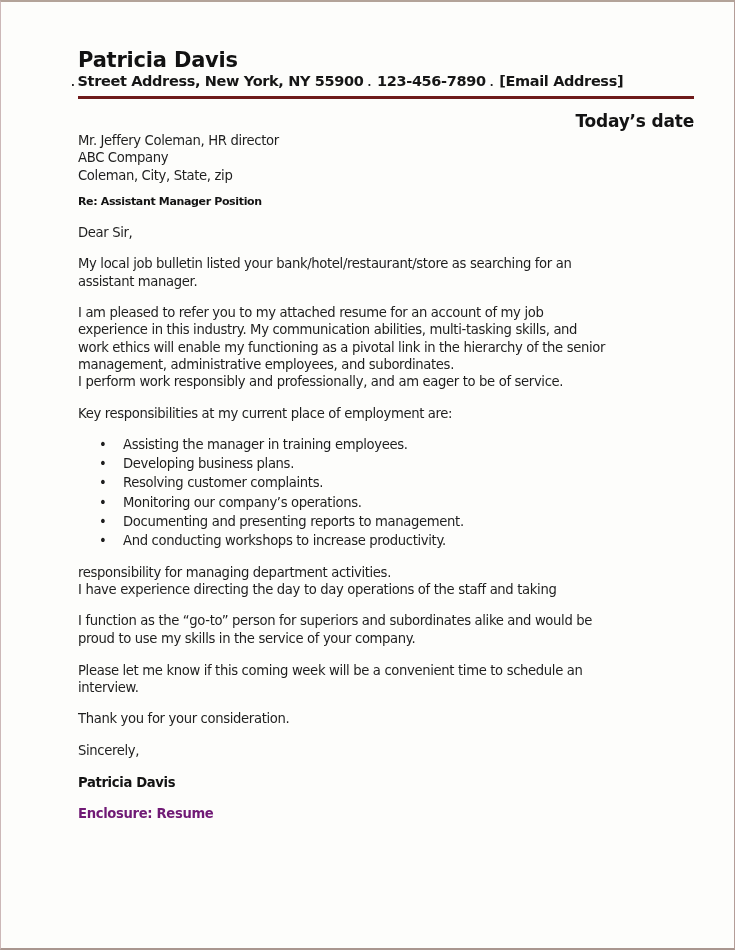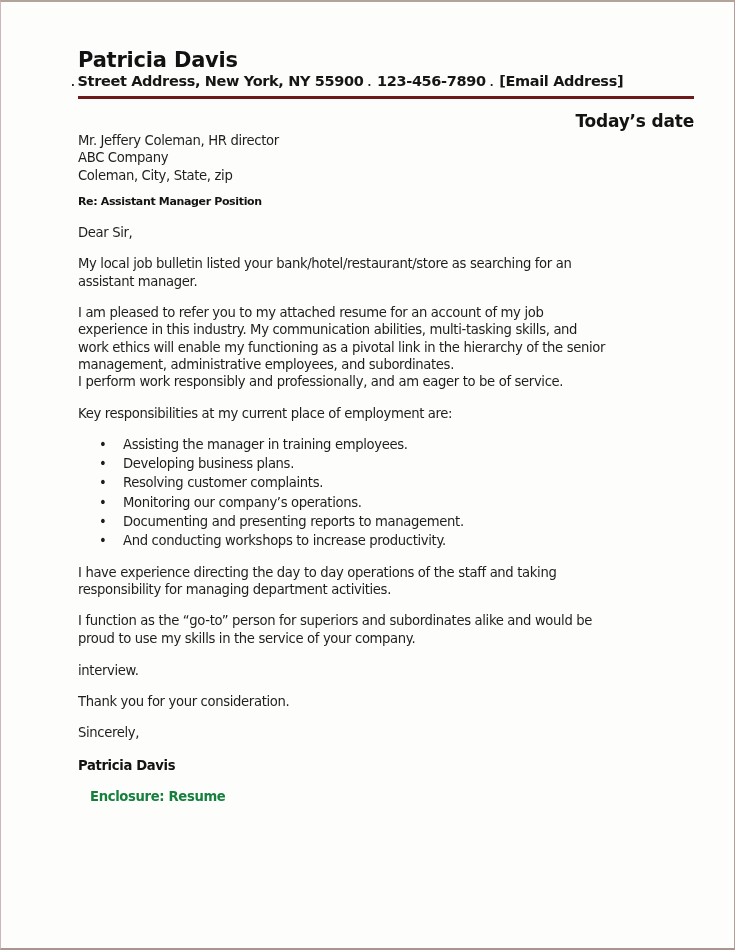--- a/index.html
+++ b/index.html
@@ -57,21 +57,21 @@
   .recipient-block { margin-top: 2px; margin-bottom: 9px; }
   .subject-line { font-weight: bold; font-size: 11px; margin: 0 0 14px; color: #131313; }
   .salutation { margin: 0 0 14px; }
   .para { margin: 0 0 14px; }
   .lead-in { margin: 0 0 13px; }
   .bullets { list-style: none; margin: 0 0 13px; padding: 0; }
   .bullets li { position: relative; padding-left: 45px; line-height: 19.3px; white-space: nowrap; }
   .bullet-glyph { position: absolute; left: 21px; top: 0; }
   .closing { margin: 0 0 15px; }
   .signature-name { font-weight: bold; margin: 0 0 14px; color: #131313; }
-  .enclosure-line { font-weight: bold; margin: 12px; color: #15803d; }
+  .enclosure-line { font-weight: bold; margin: 0; color: #701a75; }
 </style>
 </head>
 <body>
 
 <div class="page">
   <div class="content">
 
     <header>
       <h1 class="sender-name">Patricia Davis</h1>
       <div class="contact-line">
@@ -112,30 +112,31 @@
       <ul class="bullets">
         <li><span class="bullet-glyph">•</span><span>Assisting the manager in training employees.</span></li>
         <li><span class="bullet-glyph">•</span><span>Developing business plans.</span></li>
         <li><span class="bullet-glyph">•</span><span>Resolving customer complaints.</span></li>
         <li><span class="bullet-glyph">•</span><span>Monitoring our company’s operations.</span></li>
         <li><span class="bullet-glyph">•</span><span>Documenting and presenting reports to management.</span></li>
         <li><span class="bullet-glyph">•</span><span>And conducting workshops to increase productivity.</span></li>
       </ul>
 
       <div class="para">
+        <div class="line">responsibility for managing department activities.</div>
         <div class="line">I have experience directing the day to day operations of the staff and taking</div>
-        <div class="line">responsibility for managing department activities.</div>
       </div>
 
       <div class="para closing">
         <div class="line">I function as the “go-to” person for superiors and subordinates alike and would be</div>
         <div class="line">proud to use my skills in the service of your company.</div>
       </div>
 
       <div class="para">
+        <div class="line">Please let me know if this coming week will be a convenient time to schedule an</div>
         <div class="line">interview.</div>
       </div>
 
       <div class="para">Thank you for your consideration.</div>
 
       <div class="closing">Sincerely,</div>
 
       <div class="signature-name">Patricia Davis</div>
 
       <div class="enclosure-line">Enclosure: Resume</div>

